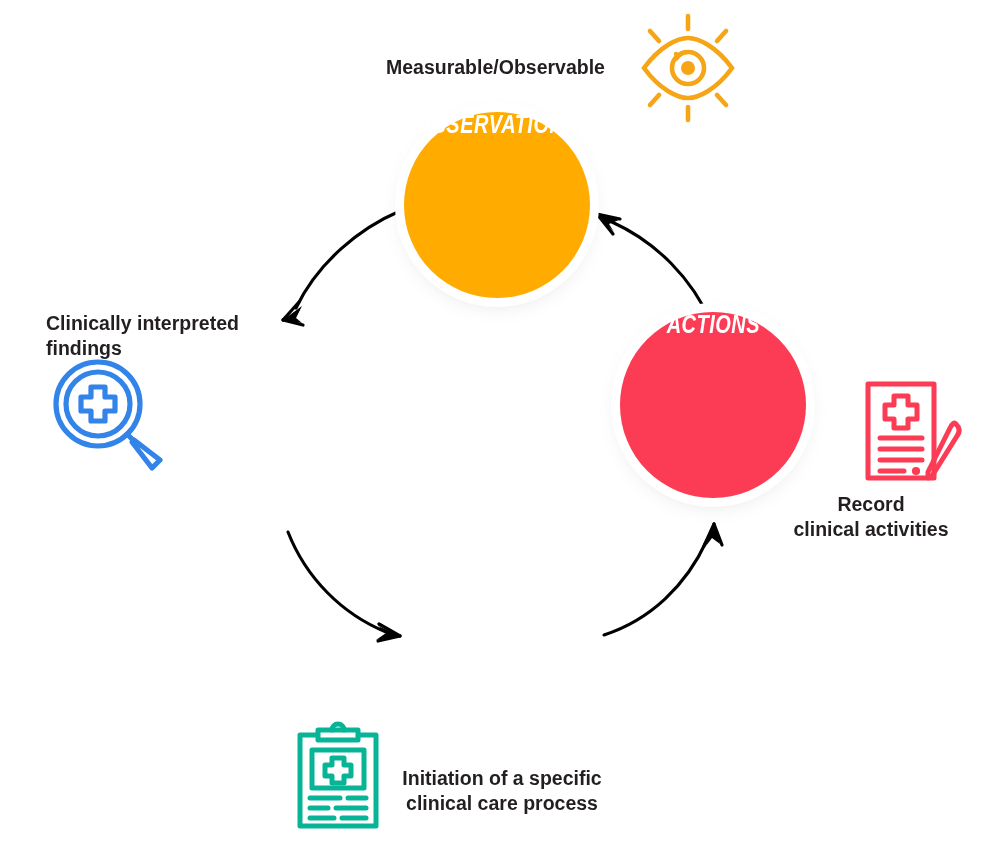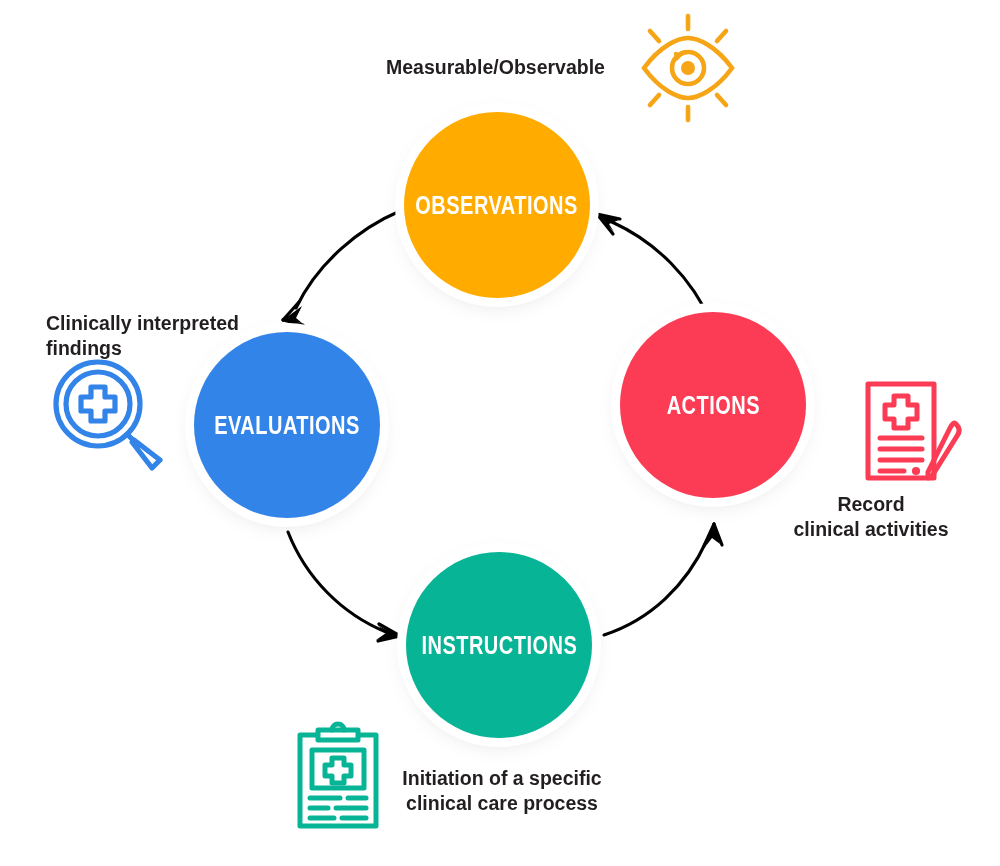--- a/index.html
+++ b/index.html
@@ -21,24 +21,25 @@
     inset: 0;
     width: 1000px;
     height: 866px;
   }
 
   
   .node {
     position: absolute;
     border-radius: 50%;
     display: flex;
-    align-items: center;
+    align-items: flex-start;
     justify-content: center;
     box-shadow: 0 0 0 9px #ffffff, 0 6px 20px rgba(120,120,130,0.22);
     z-index: 4;
+    font-style: italic;
   }
   .node-label {
     color: #ffffff;
     font-family: "Liberation Sans Narrow", "Liberation Sans", sans-serif;
     font-weight: 700;
     font-size: 25px;
     letter-spacing: 0.6px;
     transform: scaleX(0.80);
     transform-origin: center center;
     white-space: nowrap;
@@ -147,31 +148,25 @@
       <path d="M 597 214 L 619 220 L 609 224 L 614 232 Z" fill="#000000"></path>
       <path d="M 597 214 L 620 219" fill="none" stroke="#000000" stroke-width="3.2" stroke-linecap="round"></path>
       <path d="M 597 214 L 613 234" fill="none" stroke="#000000" stroke-width="3.2" stroke-linecap="round"></path>
     </g>
   </svg>
 
   <div class="node" id="node-observations" style="background:#FFAB00">
     <span class="node-label">OBSERVATIONS</span>
   </div>
 
-  <div class="node" id="node-evaluations" style="background:#3384E8">
-    <span class="node-label">EVALUATIONS</span>
-  </div>
 
   <div class="node" id="node-actions" style="background:#FC3B55">
     <span class="node-label">ACTIONS</span>
   </div>
 
-  <div class="node" id="node-instructions" style="background:#08B496">
-    <span class="node-label">INSTRUCTIONS</span>
-  </div>
 
   <div class="annot" id="annot-observable">Measurable/Observable</div>
 
   <div class="annot" id="annot-evaluations">Clinically interpreted
 findings</div>
 
   <div class="annot" id="annot-actions">Record
 clinical activities</div>
 
   <div class="annot" id="annot-instructions">Initiation of a  specific

